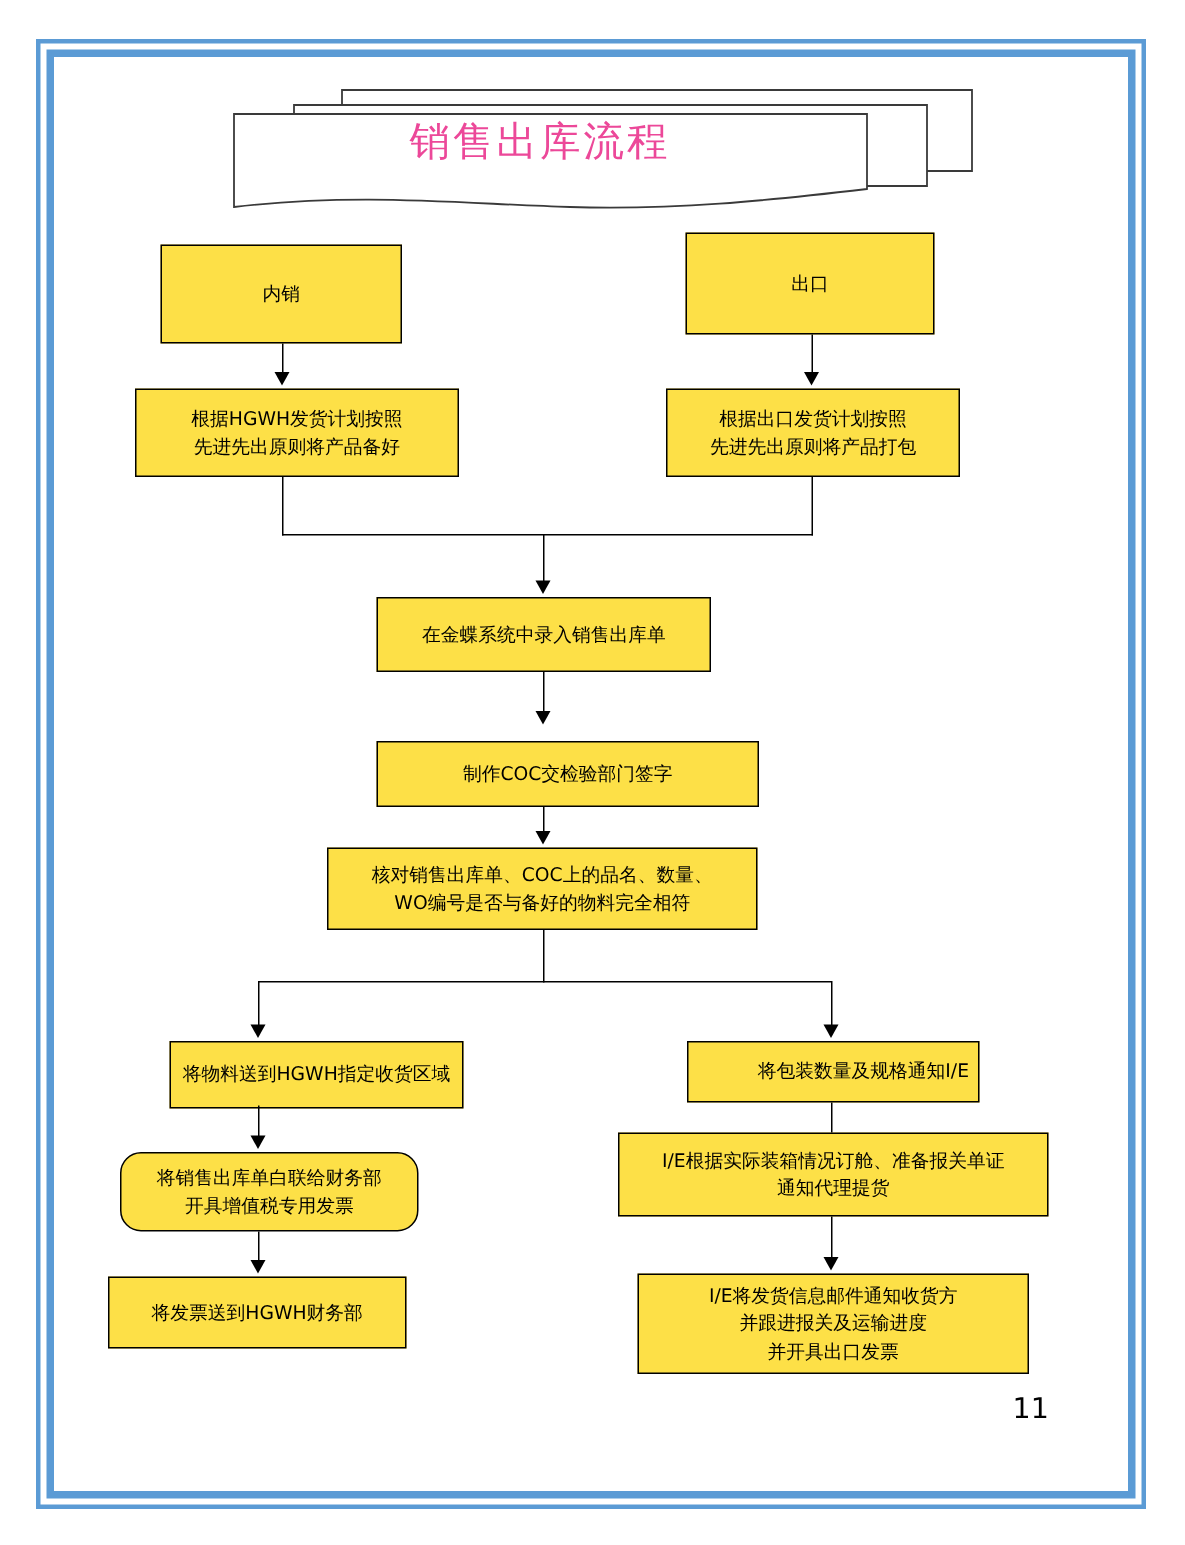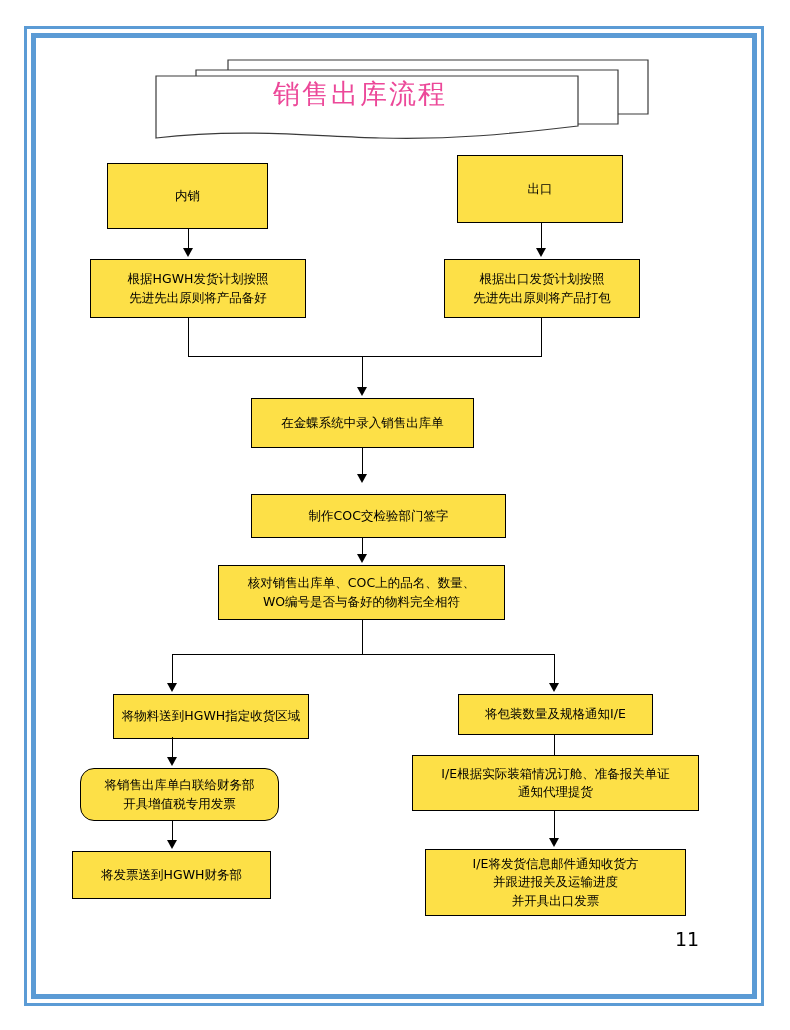--- a/index.html
+++ b/index.html
@@ -163,21 +163,21 @@
 
   <div class="box" style="left:80px; top:768px; width:199px; height:53px;border-radius:14px;">
     <span class="lines">将销售出库单白联给财务部
 开具增值税专用发票</span>
   </div>
 
   <div class="box" style="left:72px; top:851px; width:199px; height:48px;">
     <span class="lines">将发票送到HGWH财务部</span>
   </div>
 
-  <div class="box" style="left:458px; top:694px; width:195px; height:41px;">
+  <div class="box" style="left:458px; top:694px; width:195px; height:41px;justify-content:flex-end;">
     <span class="lines">将包装数量及规格通知I/E</span>
   </div>
 
   <div class="box" style="left:412px; top:755px; width:287px; height:56px;">
     <span class="lines">I/E根据实际装箱情况订舱、准备报关单证
 通知代理提货</span>
   </div>
 
   <div class="box" style="left:425px; top:849px; width:261px; height:67px;">
     <span class="lines">I/E将发货信息邮件通知收货方

